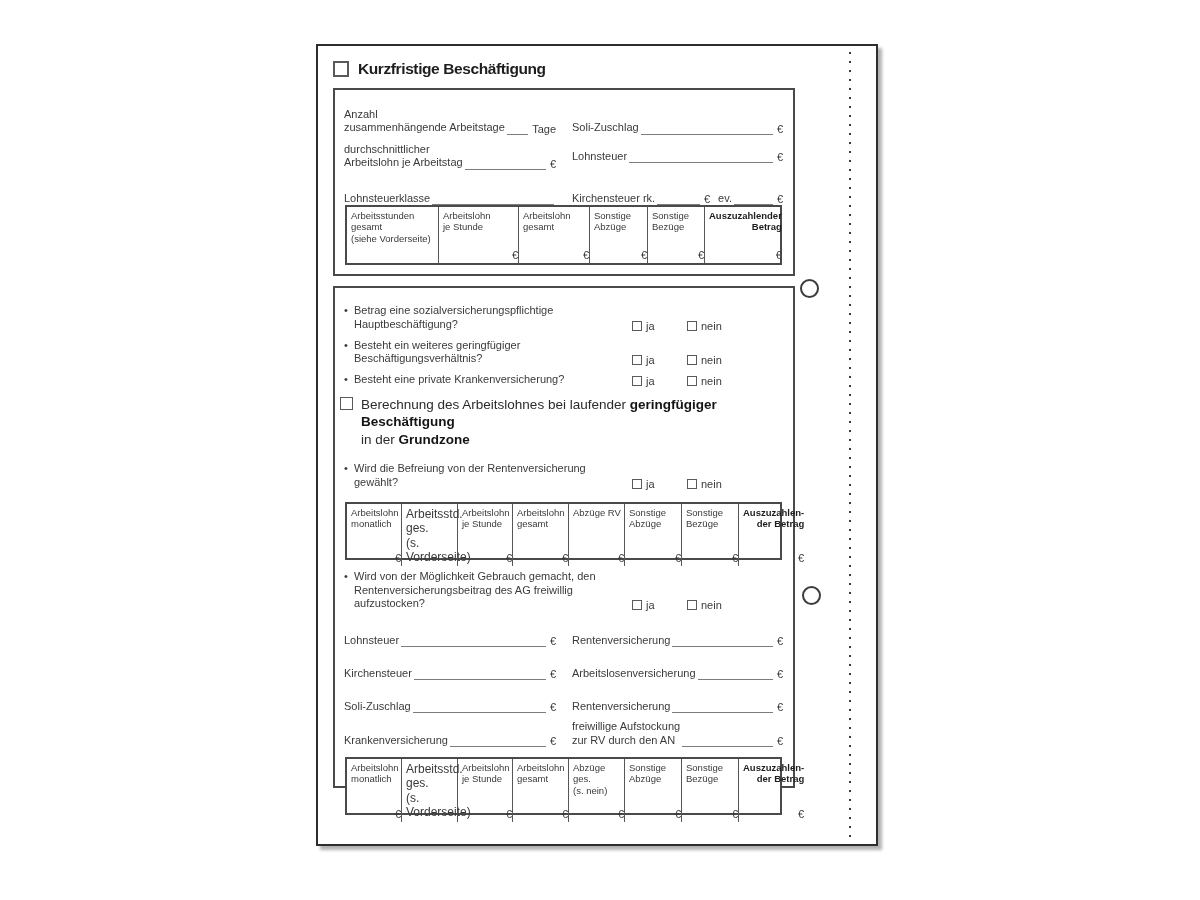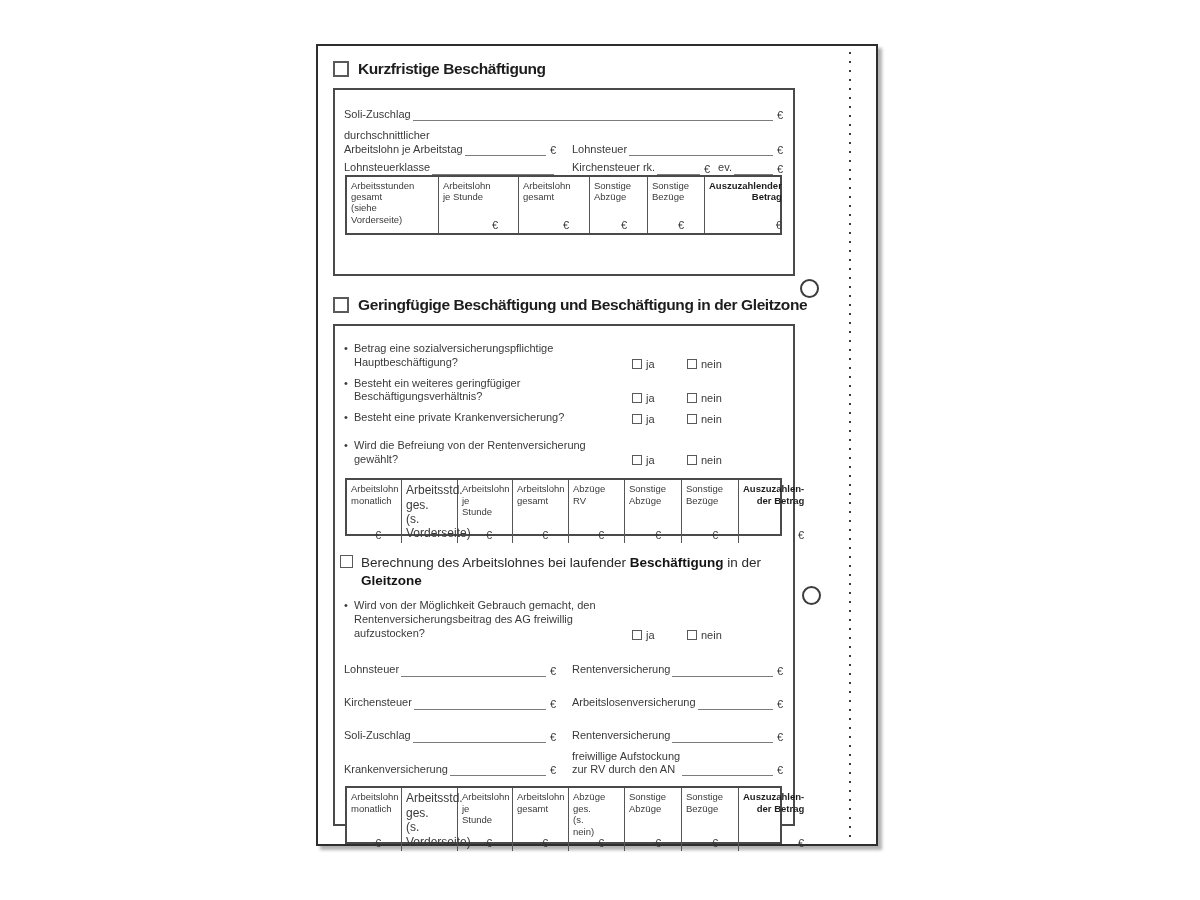--- a/index.html
+++ b/index.html
@@ -38,35 +38,35 @@
   .wline { flex:1; border-bottom:1px solid #7c7c7c; height:12px; margin:0 2px; }
   .sfx { font-size:11px; padding-left:2px; flex:none; }
   .frow { display:flex; }
   .half { width:212px; margin-right:16px; flex:none; }
   .rest { flex:1; }
 
   
   .ftable { display:grid; border:2px solid #4a4a4a; background:#fff; }
   .ftable .cell {
     border-right:1.5px solid #565656; display:flex; flex-direction:column;
-    justify-content:space-between; padding:3px 20px 2px 4px;
+    justify-content:space-between; padding:3px 0 2px 4px;
   }
   .ftable .cell:last-child { border-right:none; }
   .cth { font-size:9.5px; line-height:1.2; color:#3a3a3a; }
   .cth.small { font-size:12px; }
   .cth.bold { font-weight:bold; color:#1d1d1d;text-align:right; }
   .ceu { align-self:flex-end; font-size:11px; }
   .t1 { grid-template-columns:92px 80px 71px 58px 57px 1fr; height:60px; margin:0 1px; }
   .t8 { grid-template-columns:55px 56px 55px 56px 56px 57px 57px 1fr; height:58px; margin:0 1px; }
 
   
   .sec1-head { margin-top:14px; }
   .box1 { margin-top:10px; height:188px; padding:18px 10px 6px 9px; }
   .box1 .frow1 { margin-bottom:8px; }
-  .box1 .frow2 { margin-bottom:5px; }
+  .box1 .frow2 { margin-bottom:22px;align-items:center; }
   .box1 .frow3 { }
 
   
   .sec2-head { margin-top:20px; }
   .box2 { margin-top:10px; height:502px; padding:16px 10px 8px 9px; }
   .qrow { display:grid; grid-template-columns:288px 55px auto; align-items:end; margin-bottom:7px; }
   .qtext { display:flex; font-size:11px; line-height:1.25; }
   .qtext .bullet { width:10px; flex:none; font-size:11px; }
   .qtext .qlbl { white-space:pre-line; }
   .cbgrp { display:flex; align-items:center; gap:4px; font-size:11px; }
@@ -84,20 +84,26 @@
   <div class="page">
     <div class="content">
 
       <div class="sechead sec1-head">
         <span class="cb big"></span>
         <h1>Kurzfristige Beschäftigung</h1>
       </div>
 
       <div class="box box1">
         <div class="frow frow1">
+          <div class="fld half">
+            <span class="lbl">Anzahl
+zusammenhängende Arbeitstage</span>
+            <span class="wline"></span>
+            <span class="sfx">Tage</span>
+          </div>
           <div class="fld rest">
             <span class="lbl">Soli-Zuschlag</span>
             <span class="wline"></span>
             <span class="sfx">€</span>
           </div>
         </div>
 
         <div class="frow frow2">
           <div class="fld half">
             <span class="lbl">durchschnittlicher
@@ -153,24 +159,20 @@
             <div class="ceu">€</div>
           </div>
           <div class="cell">
             <div class="cth bold">Auszuzahlender
 Betrag</div>
             <div class="ceu">€</div>
           </div>
         </div>
       </div>
 
-      <div class="sechead sec2-head">
-        <span class="cb big"></span>
-        <h1>Geringfügige Beschäftigung und Beschäftigung in der Gleitzone</h1>
-      </div>
 
       <div class="box box2">
 
         <div class="qrow">
           <div class="qtext">
             <span class="bullet">•</span>
             <span class="qlbl">Betrag eine sozialversicherungspflichtige Hauptbeschäftigung?</span>
           </div>
           <span class="cbgrp">
               <span class="cb"></span>
@@ -205,20 +207,27 @@
           <span class="cbgrp">
               <span class="cb"></span>
               <span>ja</span>
             </span>
           <span class="cbgrp">
               <span class="cb"></span>
               <span>nein</span>
             </span>
         </div>
 
+        <div class="subhead">
+          <span class="cb med"></span>
+          <div>
+            <span>Berechnung des Arbeitslohnes bei laufender </span><b>geringfügiger Beschäftigung</b><br>
+            <span>in der </span><b>Grundzone</b>
+          </div>
+        </div>
 
         <div class="qrow mt14">
           <div class="qtext">
             <span class="bullet">•</span>
             <span class="qlbl">Wird die Befreiung von der Rentenversicherung gewählt?</span>
           </div>
           <span class="cbgrp">
               <span class="cb"></span>
               <span>ja</span>
             </span>
@@ -262,26 +271,20 @@
 Bezüge</div>
             <div class="ceu">€</div>
           </div>
           <div class="cell">
             <div class="cth bold">Auszuzahlen-
 der Betrag</div>
             <div class="ceu">€</div>
           </div>
         </div>
 
-        <div class="subhead mt18">
-          <span class="cb med"></span>
-          <div>
-            <span>Berechnung des Arbeitslohnes bei laufender </span><b>Beschäftigung</b><span> in der </span><b>Gleitzone</b>
-          </div>
-        </div>
 
         <div class="qrow mt10">
           <div class="qtext">
             <span class="bullet">•</span>
             <span class="qlbl">Wird von der Möglichkeit Gebrauch gemacht, den
 Rentenversicherungsbeitrag des AG freiwillig aufzustocken?</span>
           </div>
           <span class="cbgrp">
               <span class="cb"></span>
               <span>ja</span>

